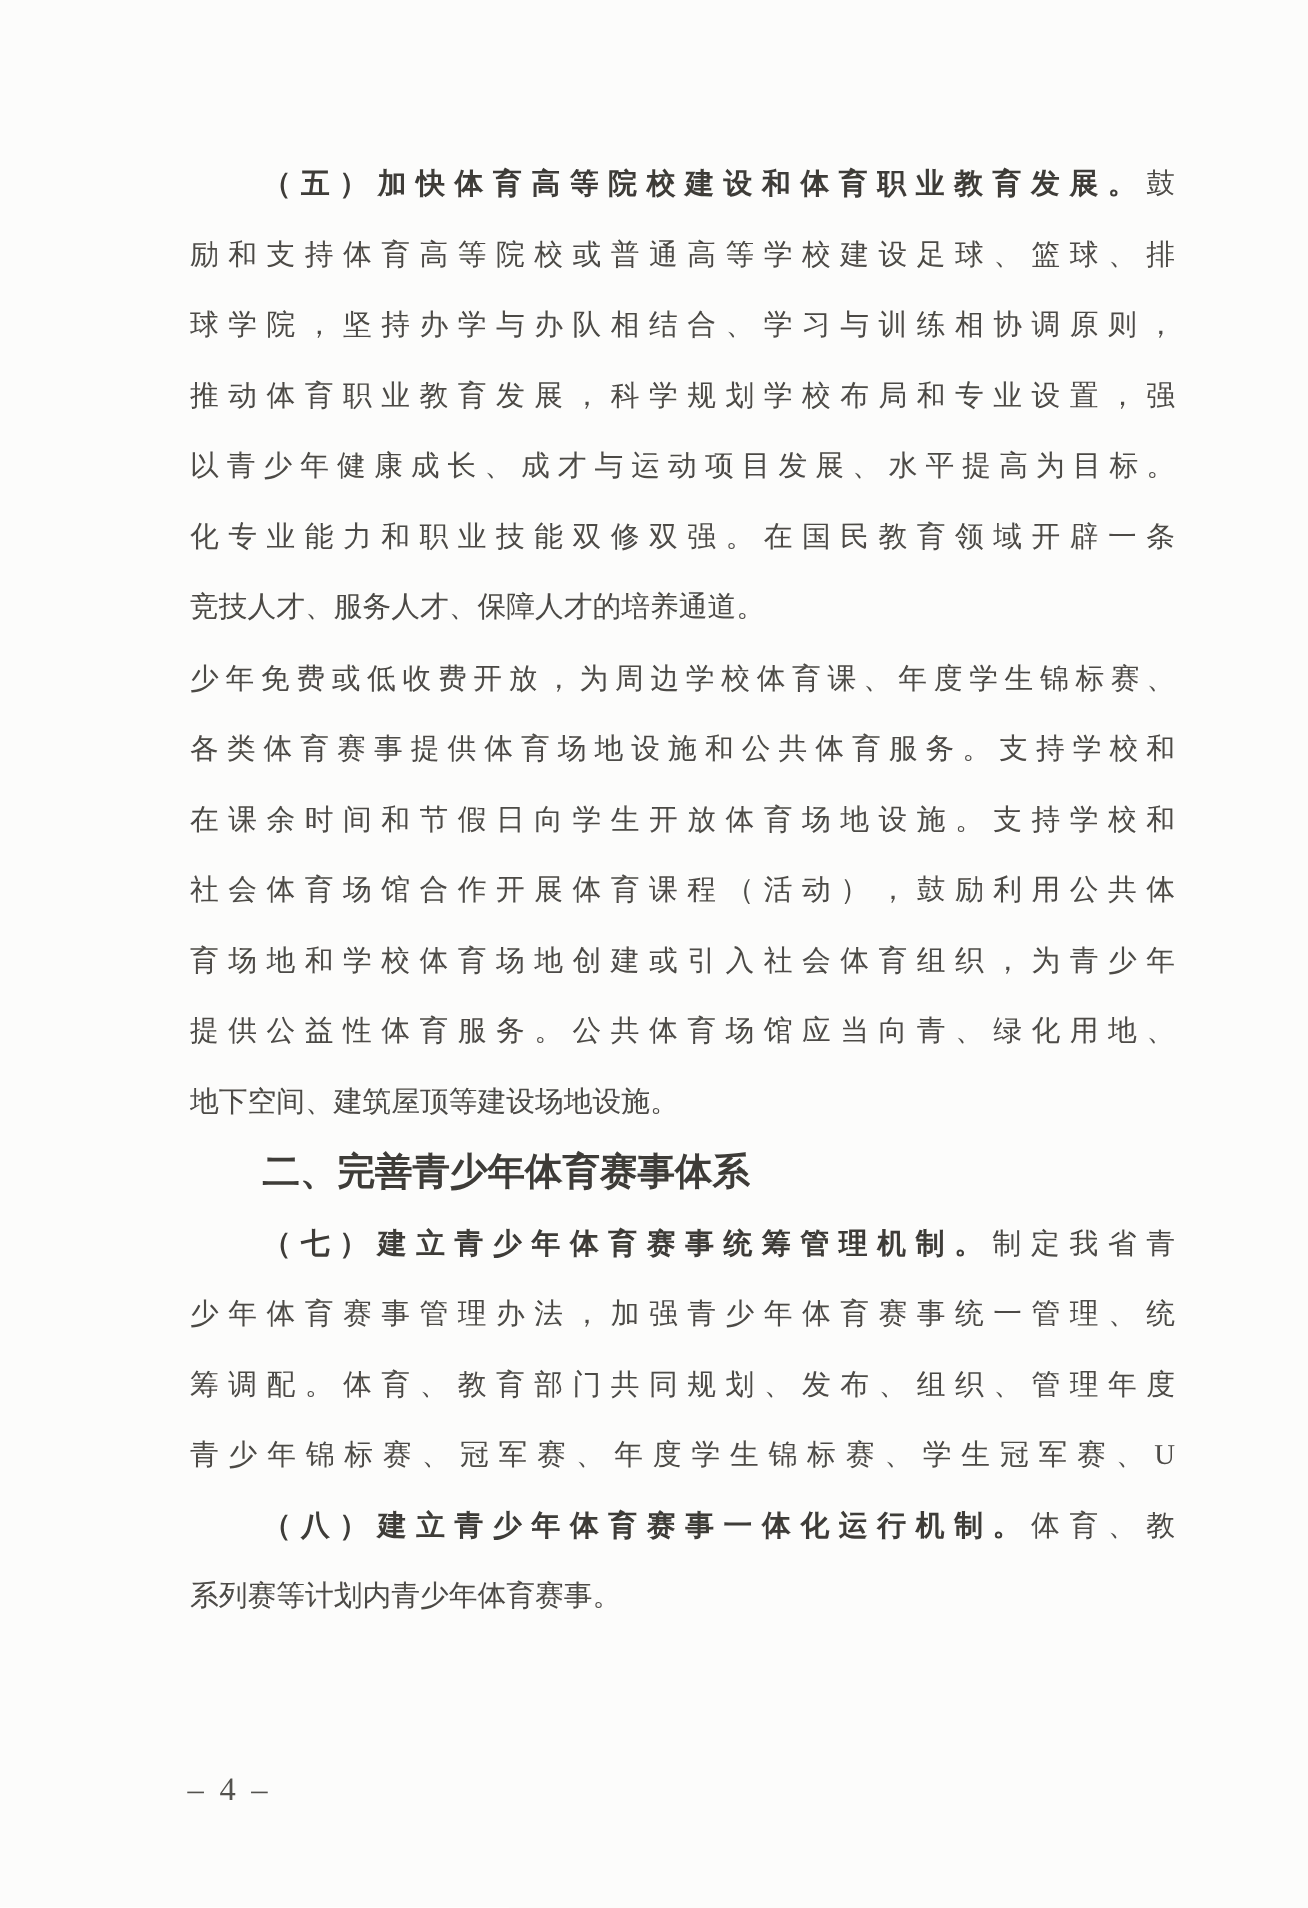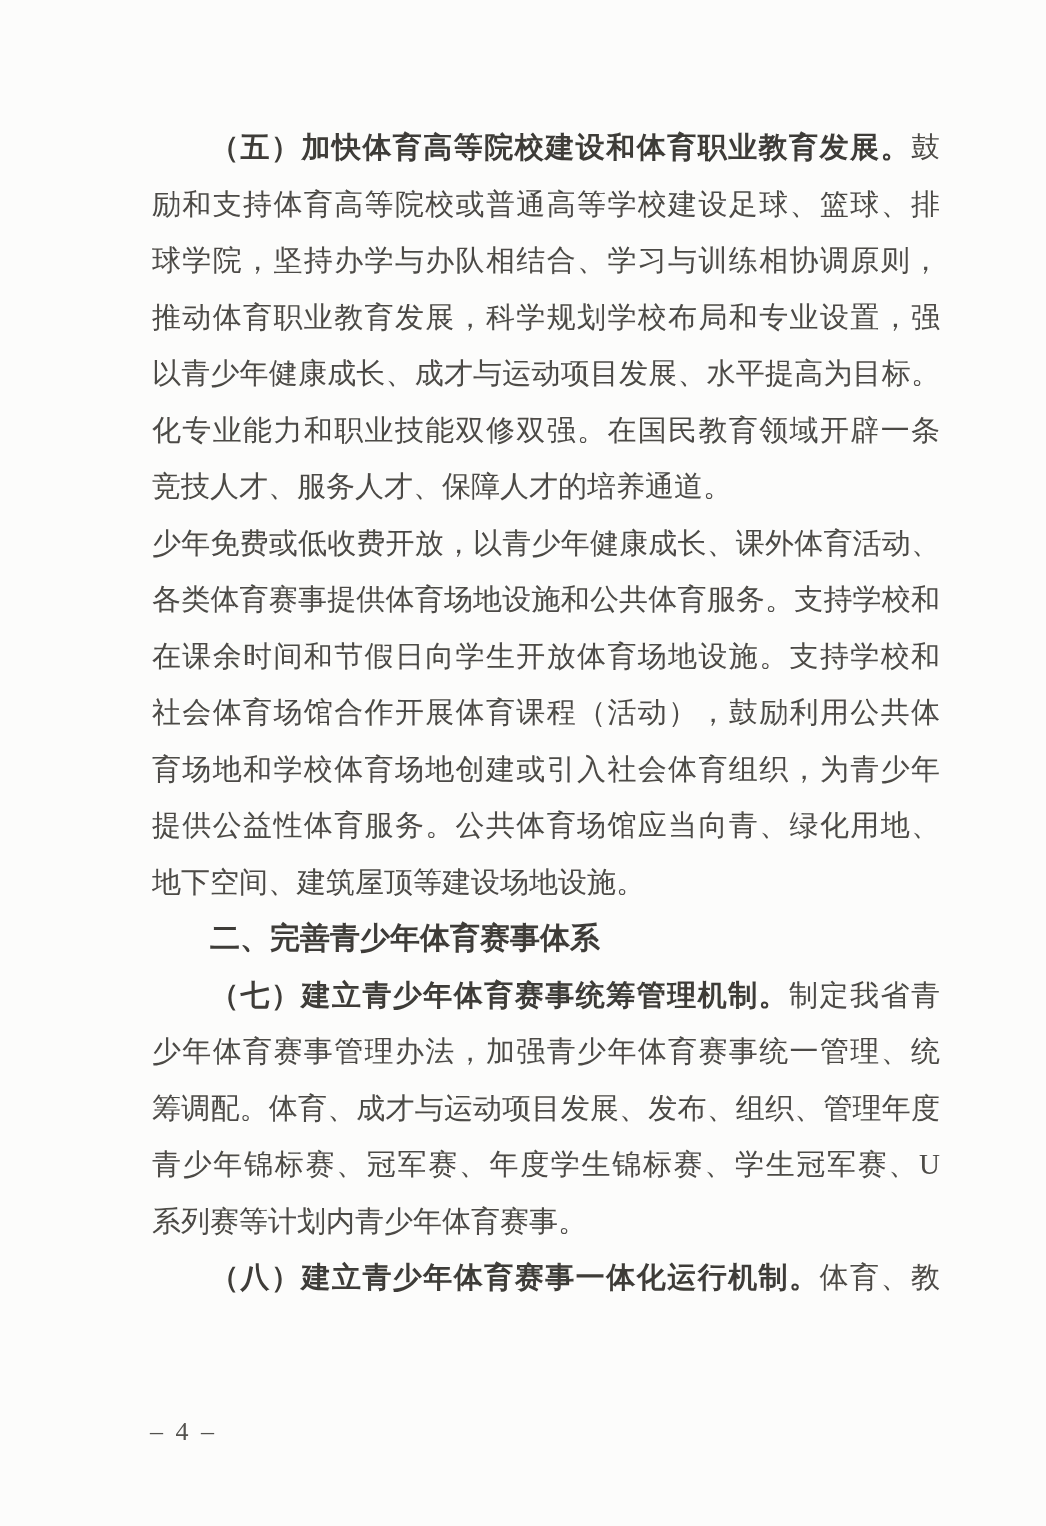--- a/index.html
+++ b/index.html
@@ -17,21 +17,21 @@
   }
   .text-block {
     position: absolute;
     left: 152px;
     top: 119px;
     width: 788px;
   }
   .line {
     height: 56.5px;
     line-height: 56.5px;
-    font-size: 29px;
+    font-size: 23px;
     color: #4c4a46;
     overflow: hidden;
     text-align: left;
     white-space: normal;
   }
   .line.fill {
     text-align: justify;
     text-align-last: justify;
   }
   .line.indent {
@@ -63,29 +63,29 @@
 
 <div class="page">
   <div class="text-block">
       <div class="line indent fill"><span class="seg bold">（五）加快体育高等院校建设和体育职业教育发展。</span><span class="seg">鼓</span></div>
       <div class="line fill"><span class="seg">励和支持体育高等院校或普通高等学校建设足球、篮球、排</span></div>
       <div class="line fill"><span class="seg">球学院，坚持办学与办队相结合、学习与训练相协调原则，</span></div>
       <div class="line fill"><span class="seg">推动体育职业教育发展，科学规划学校布局和专业设置，强</span></div>
       <div class="line fill"><span class="seg">以青少年健康成长、成才与运动项目发展、水平提高为目标。</span></div>
       <div class="line fill"><span class="seg">化专业能力和职业技能双修双强。在国民教育领域开辟一条</span></div>
       <div class="line"><span class="seg">竞技人才、服务人才、保障人才的培养通道。</span></div>
-      <div class="line fill"><span class="seg">少年免费或低收费开放，以青少年健康成长、课外体育活动、</span></div>
+      <div class="line fill"><span class="seg">少年免费或低收费开放，为周边学校体育课、年度学生锦标赛、</span></div>
       <div class="line fill"><span class="seg">各类体育赛事提供体育场地设施和公共体育服务。支持学校和</span></div>
       <div class="line fill"><span class="seg">在课余时间和节假日向学生开放体育场地设施。支持学校和</span></div>
       <div class="line fill"><span class="seg">社会体育场馆合作开展体育课程（活动），鼓励利用公共体</span></div>
       <div class="line fill"><span class="seg">育场地和学校体育场地创建或引入社会体育组织，为青少年</span></div>
       <div class="line fill"><span class="seg">提供公益性体育服务。公共体育场馆应当向青、绿化用地、</span></div>
       <div class="line"><span class="seg">地下空间、建筑屋顶等建设场地设施。</span></div>
       <div class="line heading indent"><span class="seg bold">二、完善青少年体育赛事体系</span></div>
       <div class="line indent fill"><span class="seg bold">（七）建立青少年体育赛事统筹管理机制。</span><span class="seg">制定我省青</span></div>
       <div class="line fill"><span class="seg">少年体育赛事管理办法，加强青少年体育赛事统一管理、统</span></div>
-      <div class="line fill"><span class="seg">筹调配。体育、成才与运动项目发展、发布、组织、管理年度</span></div>
+      <div class="line fill"><span class="seg">筹调配。体育、教育部门共同规划、发布、组织、管理年度</span></div>
       <div class="line fill"><span class="seg">青少年锦标赛、冠军赛、年度学生锦标赛、学生冠军赛、U</span></div>
+      <div class="line indent fill"><span class="seg bold">（八）建立青少年体育赛事一体化运行机制。</span><span class="seg">体育、教</span></div>
       <div class="line"><span class="seg">系列赛等计划内青少年体育赛事。</span></div>
-      <div class="line indent fill"><span class="seg bold">（八）建立青少年体育赛事一体化运行机制。</span><span class="seg">体育、教</span></div>
     </div>
   <div class="page-number">– 4 –</div>
 </div>
 
 </body></html>

